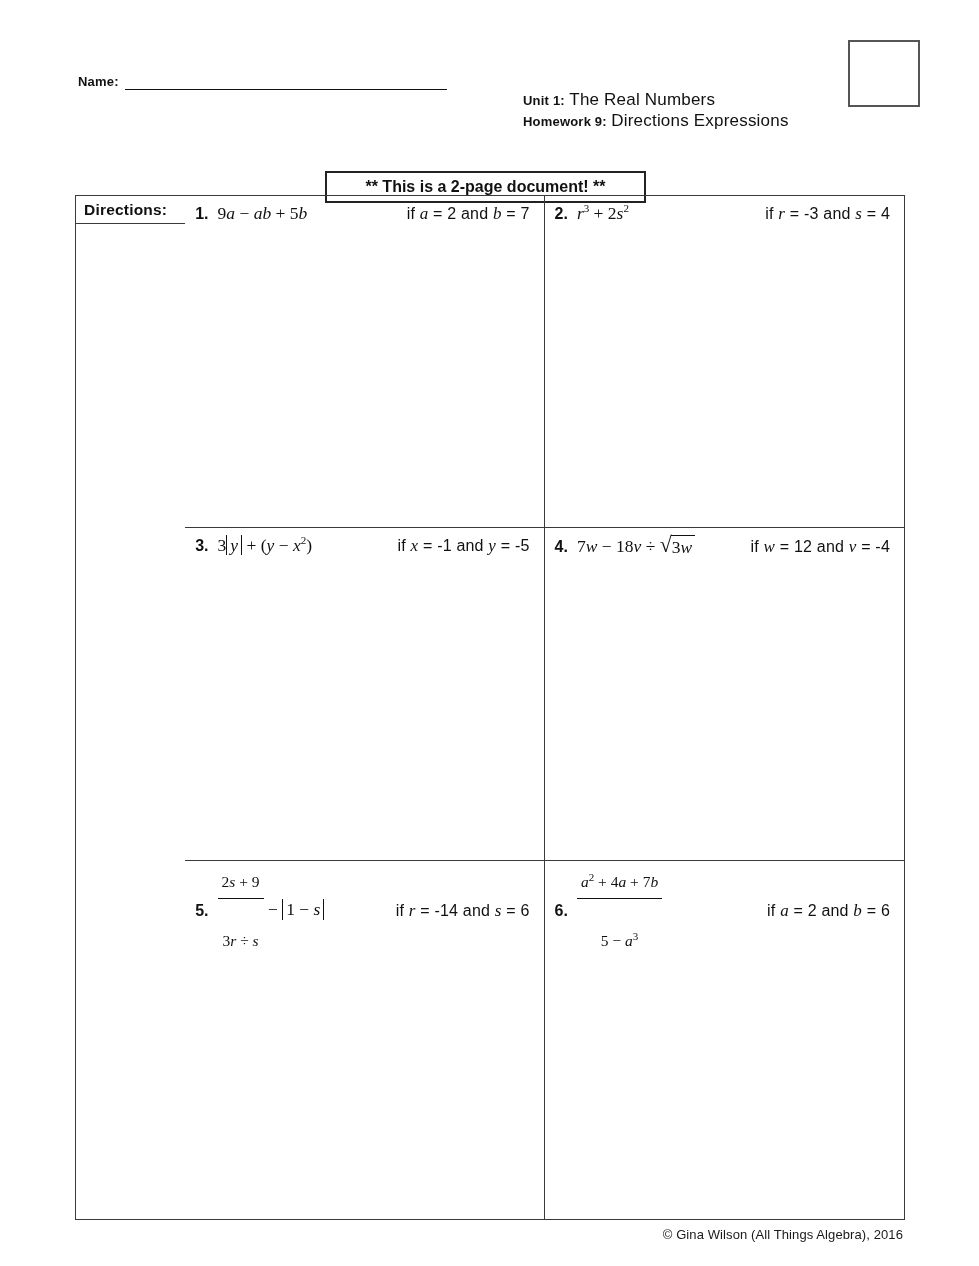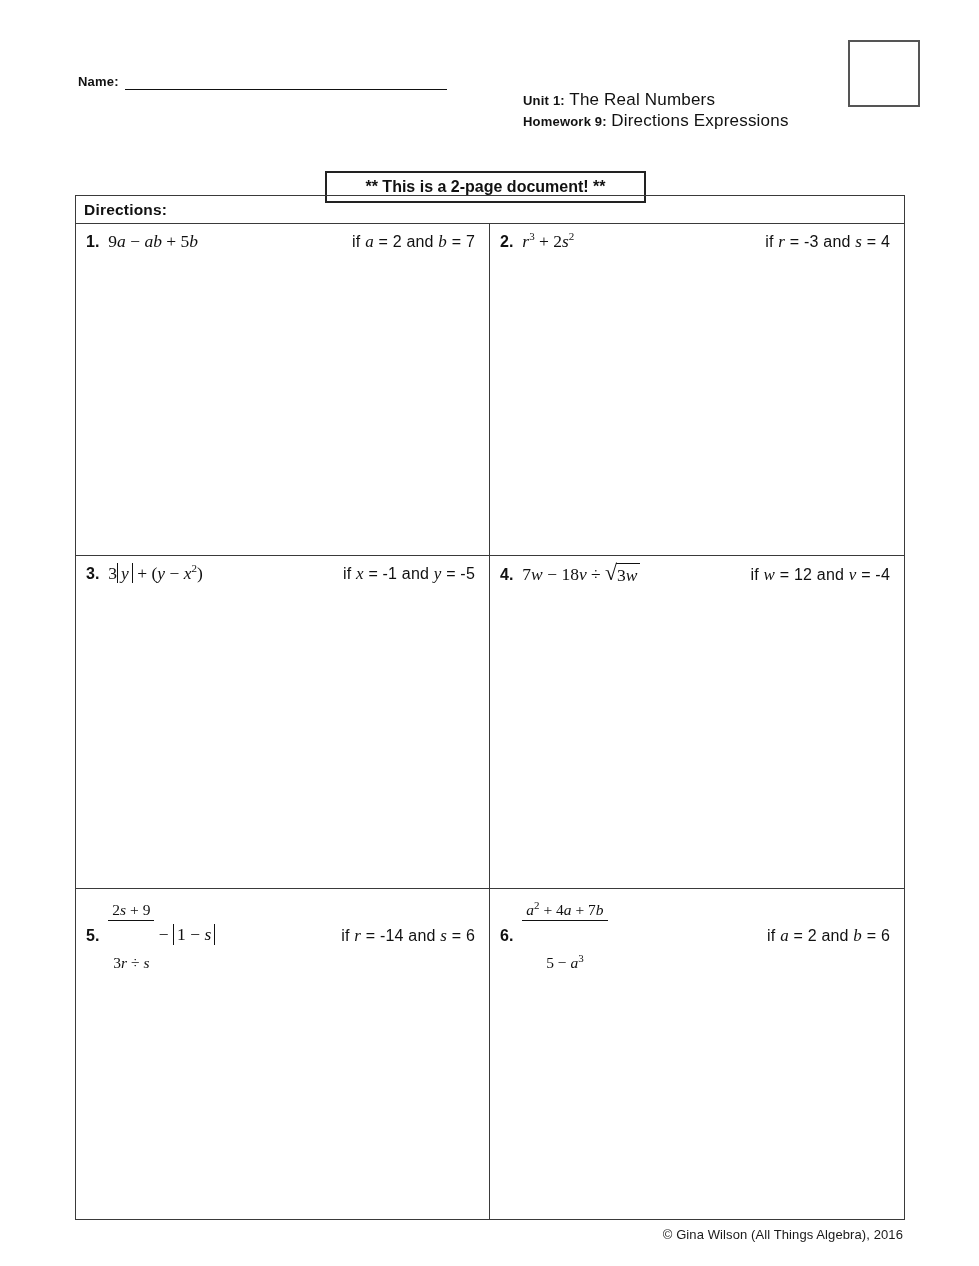--- a/index.html
+++ b/index.html
@@ -26,21 +26,21 @@
   .banner {
     position:absolute; left:325px; top:147px; width:321px; height:32px;
     border:2px solid #222;
     display:flex; align-items:center; justify-content:center;
     font-weight:bold; font-size:16px;margin-top:24px;
   }
   
   .ws-table {
     position:absolute; left:75px; top:195px; width:830px; height:1025px;
     border:1.6px solid #3a3a3a;
-    display:flex; flex-direction:column;justify-content:flex-end;
+    display:flex; flex-direction:row;justify-content:flex-end;
   }
   .directions-row {
     height:28px; border-bottom:1.6px solid #3a3a3a;
     display:flex; align-items:center; padding:0 8px;
     font-size:15.5px; letter-spacing:.2px;
   }
   .directions-row .dir-label { font-weight:bold; margin-right:10px; }
   .problem-grid {
     flex:1;
     display:grid;
@@ -59,21 +59,21 @@
   .prob-expr i { font-style:italic; }
   .prob-expr sup { font-size:11px; line-height:0; }
   .prob-cond {
     margin-left:auto; font-size:16px; white-space:nowrap;
     letter-spacing:.2px; flex:0 0 auto;
   }
   .prob-cond i { font-family:"Liberation Serif", serif; font-style:italic; font-size:17px; }
   
   .abs { display:inline-block; border-left:1.3px solid #111; border-right:1.3px solid #111; padding:1px 3px; line-height:1.05; }
   .frac { display:inline-flex; flex-direction:column; text-align:center; vertical-align:middle; font-size:15.5px; line-height:1.15; }
-  .frac .num { border-bottom:1.5px solid #111; padding:0 4px 1px; }
+  .frac .num { border-bottom:1.5px solid #111; padding:0 4px 7px; }
   .frac .den { padding:1px 4px 0;margin-top:32px; }
   .sqrt { display:inline-flex; align-items:flex-start; }
   .sqrt .rad { font-size:1.25em; line-height:.95; font-style:normal; }
   .sqrt .radicand { border-top:1.5px solid #111; padding:1px 3px 0 1px; margin-left:-1px; }
   
   .footer {
     position:absolute; right:76px; top:1227px;
     font-size:13px; color:#1a1a1a; letter-spacing:.1px;
   }
 </style>

